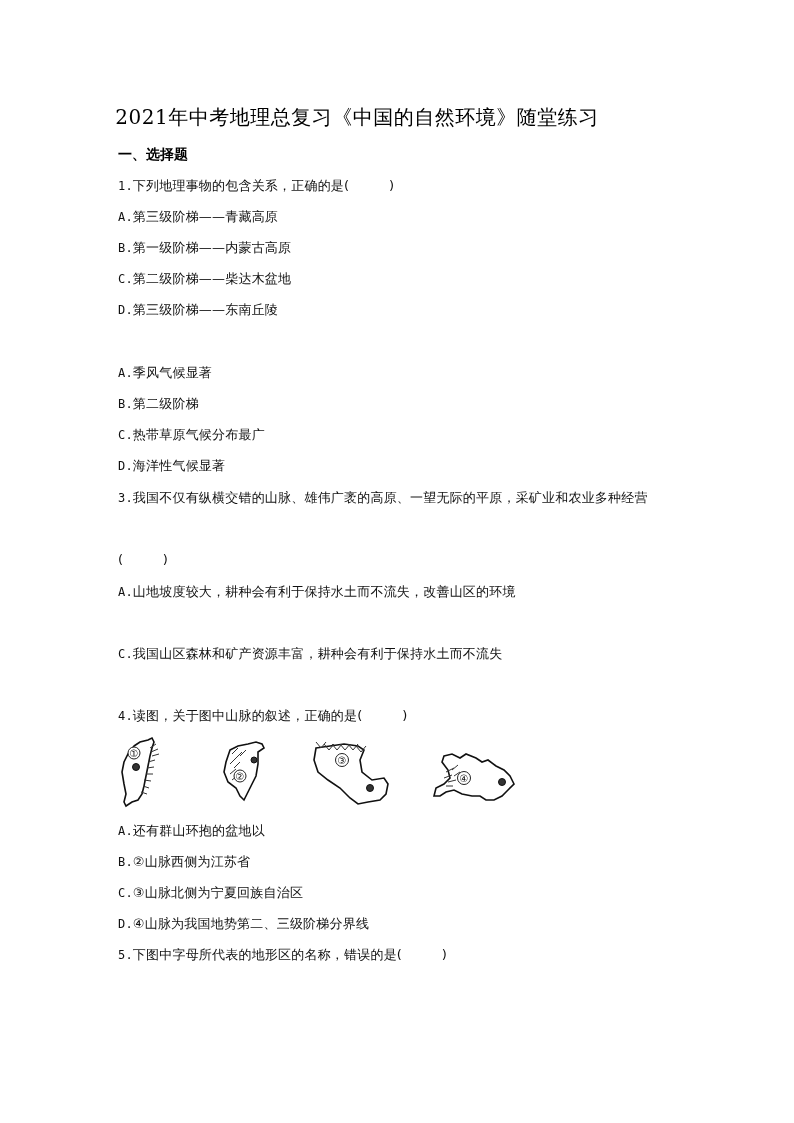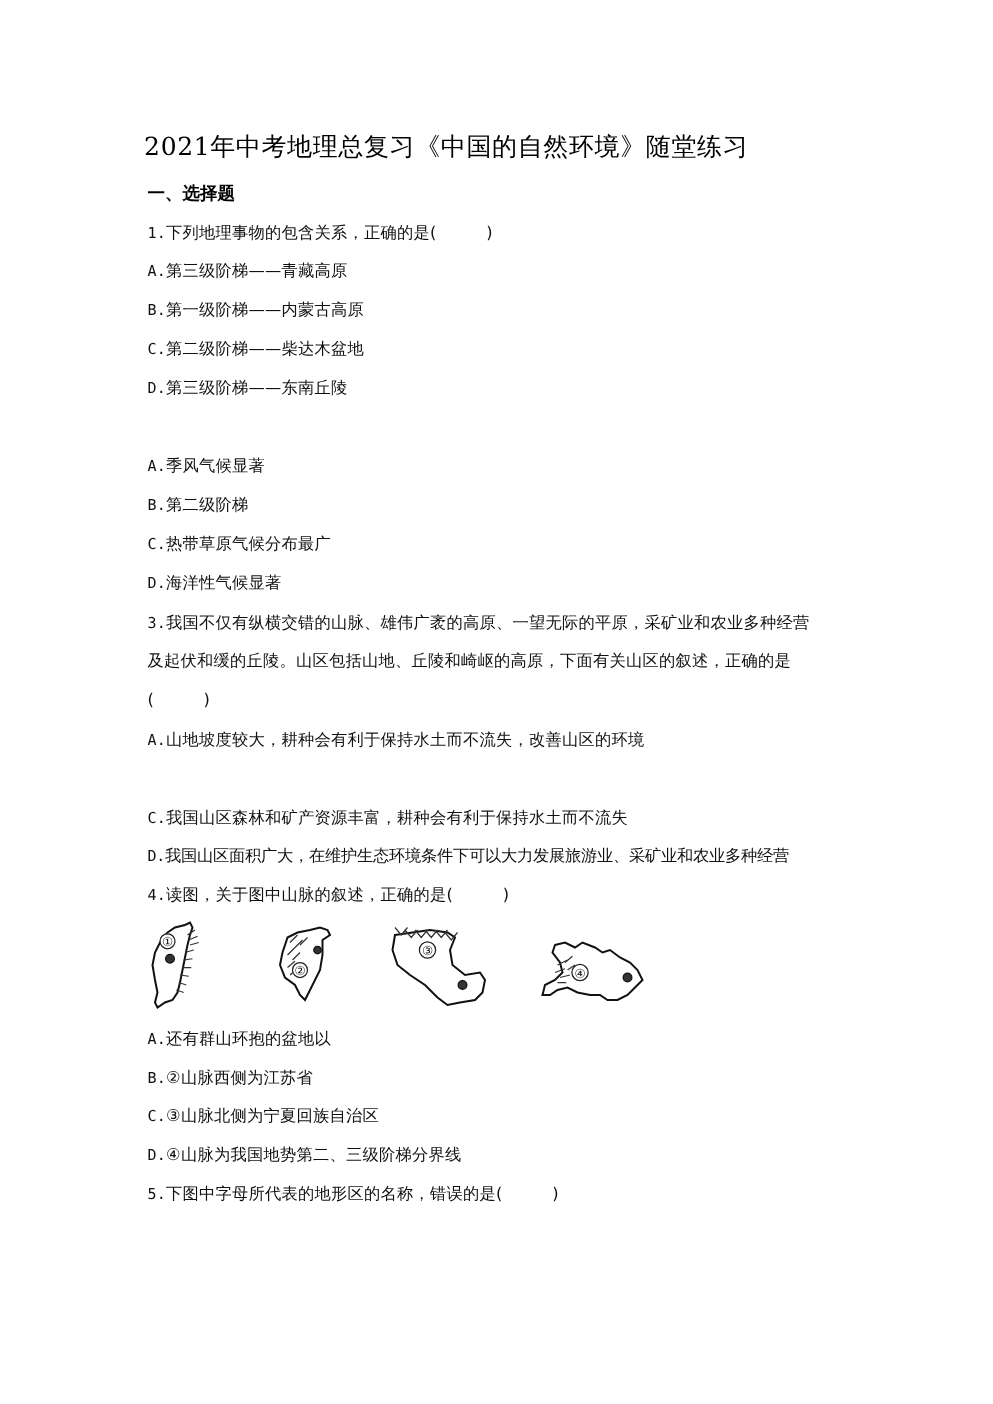--- a/index.html
+++ b/index.html
@@ -61,34 +61,28 @@
   <div class="line" style="top:426px">
     <span class="qnum">C.</span><span>热带草原气候分布最广</span>
   </div>
   <div class="line" style="top:457px">
     <span class="qnum">D.</span><span>海洋性气候显著</span>
   </div>
 
   <div class="line" style="top:489px">
     <span class="qnum">3.</span><span>我国不仅有纵横交错的山脉、雄伟广袤的高原、一望无际的平原，采矿业和农业多种经营</span>
   </div>
-  <div class="line" style="top:520px">
-    <span>及起伏和缓的丘陵。山区包括山地、丘陵和崎岖的高原，下面有关山区的叙述，正确的是</span>
-  </div>
   <div class="line" style="top:551px">
     <span>(　　　)</span>
   </div>
   <div class="line" style="top:583px">
     <span class="qnum">A.</span><span>山地坡度较大，耕种会有利于保持水土而不流失，改善山区的环境</span>
   </div>
   <div class="line" style="top:645px">
     <span class="qnum">C.</span><span>我国山区森林和矿产资源丰富，耕种会有利于保持水土而不流失</span>
-  </div>
-  <div class="line" style="top:676px; letter-spacing:-0.2px">
-    <span class="qnum">D.</span><span>我国山区面积广大，在维护生态环境条件下可以大力发展旅游业、采矿业和农业多种经营</span>
   </div>
 
   <div class="line" style="top:707px">
     <span class="qnum">4.</span><span>读图，关于图中山脉的叙述，正确的是(　　　)</span>
   </div>
 
   <div class="maps">
 
     <svg class="map" style="left:0; top:0" width="62" height="74" viewBox="0 0 62 74">
       <path d="M16 10 L22 6 L30 4 L34 2 L36 6 L34 12 L32 20 L30 30 L28 40 L26 50 L24 58 L20 64 L14 66 L8 70 L6 66 L8 58 L6 48 L4 36 L6 26 L10 18 Z" fill="#fff" stroke="#111" stroke-width="1.6"></path>

